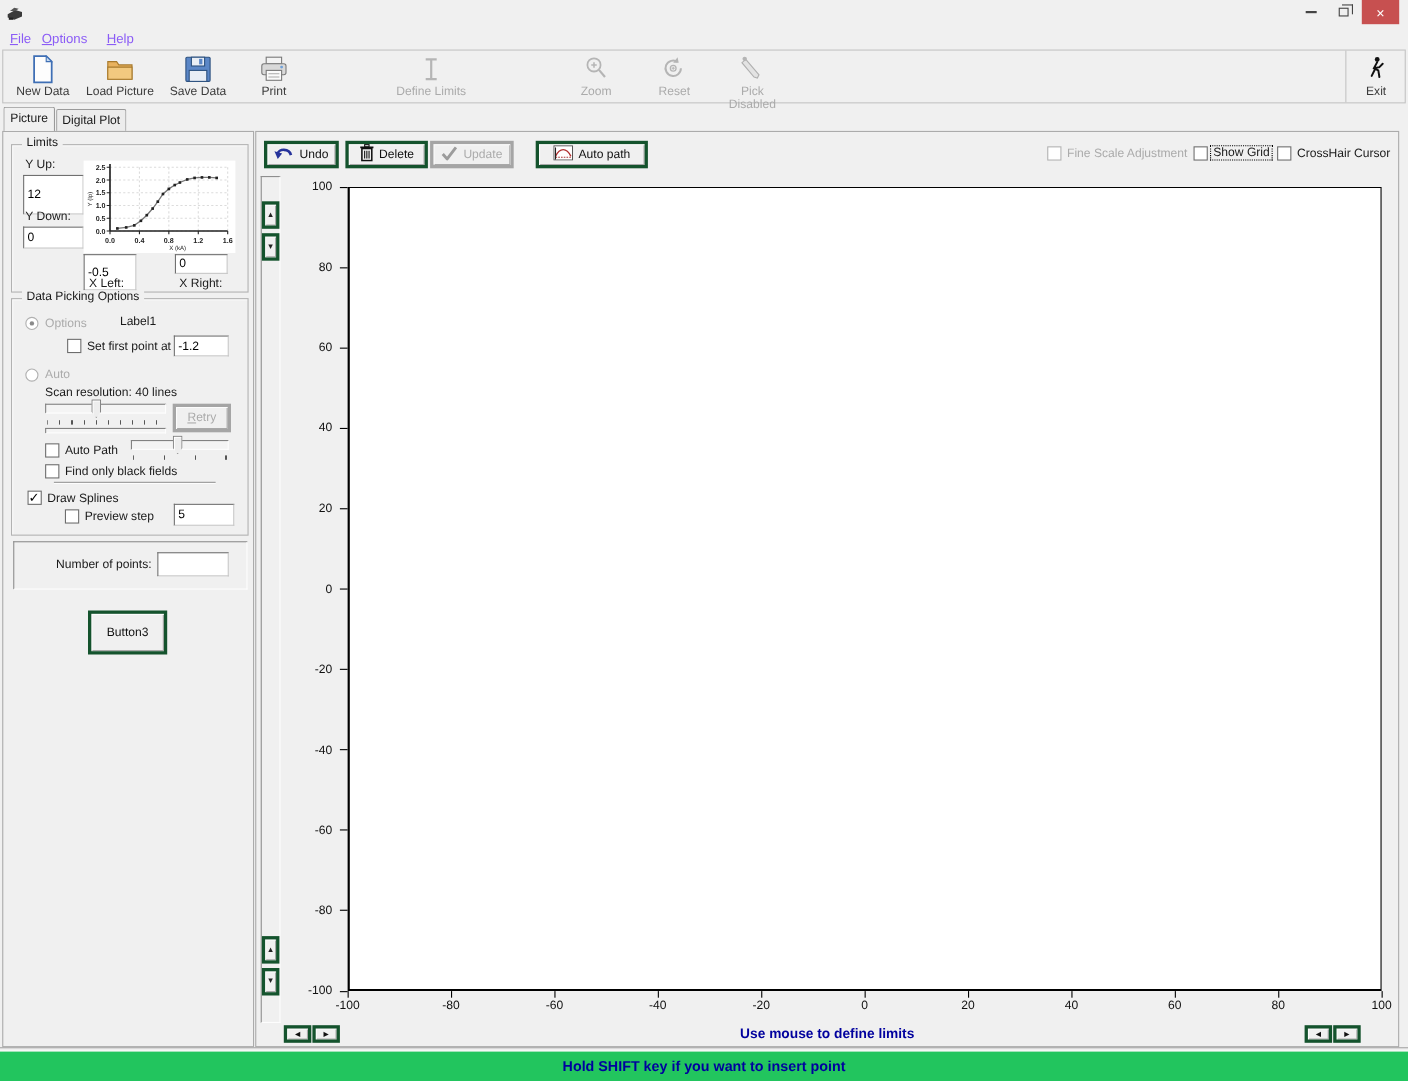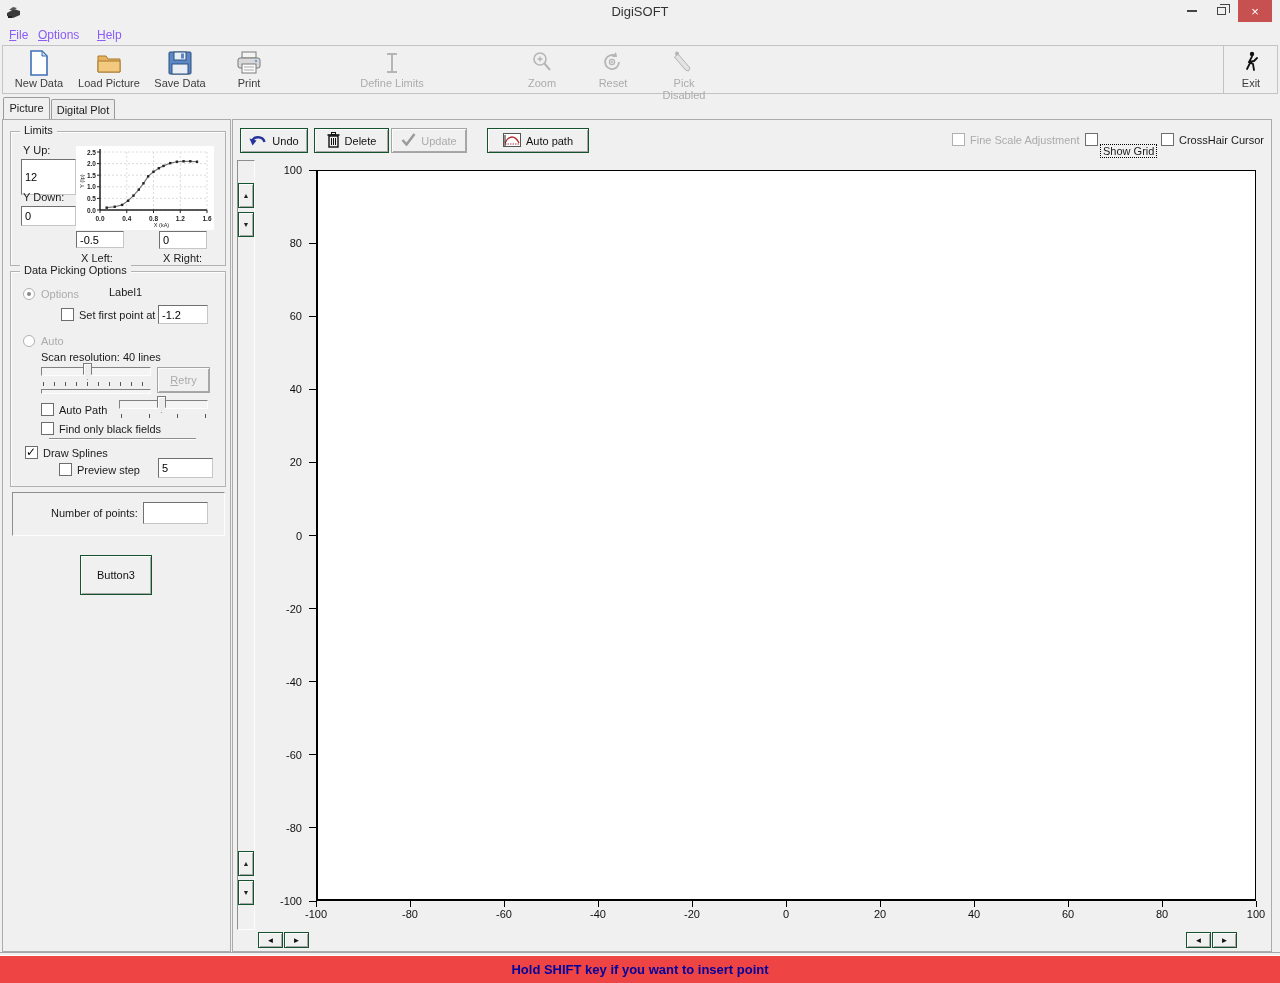--- a/index.html
+++ b/index.html
@@ -36,21 +36,21 @@
 
   
   .left-panel { left:2px; top:119px; width:229px; height:833px; background:#f0f0f0; border:1px solid #ababab; }
   .plot-panel { left:232px; top:119px; width:1040px; height:833px; background:#f0f0f0; border:1px solid #ababab; }
 
   .groupbox { position:absolute; border:1px solid #b2b2b2; box-shadow:1px 1px 0 #fdfdfd inset; }
   .gb-caption { position:absolute; top:-8px; left:9px; background:#f0f0f0; padding:0 4px; }
 
   .input { position:absolute; background:#fff; border:1px solid; border-color:#707070 #c6c6c6 #c6c6c6 #707070; font:11px "Liberation Sans",sans-serif; padding:1px 3px; color:#000; }
 
-  .btn3d { position:absolute; background:#f0f0f0; border:1px solid #14532d; box-shadow:inset 1px 1px 0 #fcfcfc, inset -1px -1px 0 #a8a8a8; display:flex; align-items:center; justify-content:center; gap:5px; font:11px "Liberation Sans",sans-serif; color:#111; cursor:default; }
+  .btn3d { position:absolute; background:#f0f0f0; border:3px solid #14532d; box-shadow:inset 1px 1px 0 #fcfcfc, inset -1px -1px 0 #a8a8a8; display:flex; align-items:center; justify-content:center; gap:5px; font:11px "Liberation Sans",sans-serif; color:#111; cursor:default; }
   .btn3d.disabled { color:#ababab; border-color:#a5a5a5; }
 
   .checkbox { position:absolute; width:13px; height:13px; background:#fff; border:1px solid #6d6d6d; }
   .checkbox.disabled { border-color:#b0b0b0; }
   .checkbox.on:after { content:"✓"; position:absolute; left:0px; top:-2px; font-size:12px; font-weight:bold; color:#000; }
   .radio { position:absolute; width:12px; height:12px; border-radius:50%; background:#fff; border:1px solid #6d6d6d; }
   .radio.disabled { border-color:#b0b0b0; }
   .radio.on:after { content:""; position:absolute; left:3px; top:3px; width:4px; height:4px; border-radius:50%; background:#8a8a8a; }
   .lbl { position:absolute; white-space:nowrap; }
   .lbl.disabled { color:#ababab; }
@@ -71,37 +71,36 @@
   .ytick-label { position:absolute; right:14px; transform:translateY(-50%); font-size:11px; color:#111; }
   .ytick-mark { position:absolute; right:0; width:7px; height:1px; background:#000; }
   .x-axis { position:absolute; left:0; right:0; top:100%; height:24px; }
   .xtick-label { position:absolute; top:7px; transform:translateX(-50%); font-size:11px; color:#111; }
   .xtick-mark { position:absolute; top:0; width:1px; height:6px; background:#000; }
 
   .scrollrow-btn { width:25px; height:16px; font-size:8px; }
   .blue-hint { position:absolute; font-size:12.5px; font-weight:bold; color:#00009e; white-space:nowrap; }
 
   .divider { left:0; top:952px; width:1280px; height:4px; border-top:1px solid #a6a6a6; border-bottom:1px solid #fdfdfd; position:absolute; }
-  .statusbar { left:0; top:956px; width:1280px; height:27px; background:#ef4444; }
+  .statusbar { left:0; top:956px; width:1280px; height:27px; background:#22c55e; }
   .status-text { left:0; right:0; top:6px; text-align:center; font-size:13px; font-weight:bold; color:#00009e; }
 
-  .focus-rect { border:1px dotted #000; padding:0 2px;margin-top:12px; }
+  .focus-rect { border:1px dotted #000; padding:0 2px; }
 </style>
 </head>
 <body>
 
 <div class="abs titlebar">
   <span class="abs" style="left:5px;top:3px;">
     <svg width="18" height="18" viewBox="0 0 18 18">
         <path d="M2 10 L9 6 L15 8 L15 12 L8 15 L2 13 Z" fill="#3a3a3a"></path>
         <path d="M4 7 L8 4 L12 5 L9 7 Z" fill="#555"></path>
         <rect x="3" y="13" width="4" height="2" fill="#222"></rect>
       </svg>
   </span>
-  <div class="abs title-text">DigiSOFT</div>
   <div class="abs winbtn" style="left:1178px;width:28px;">
       <span class="minbar"></span>
     </div>
   <div class="abs winbtn" style="left:1206px;width:30px;">
       <span class="restore-sq"></span>
     </div>
   <div class="abs winbtn closebtn" style="left:1238px;width:34px;">
       <span>×</span>
     </div>
 </div>
@@ -249,21 +248,21 @@
       <rect x="81.64999999999999" y="21.040000000000003" width="2.4" height="2.4" fill="#222"></rect>
       <rect x="86.33124999999998" y="18.720000000000002" width="2.4" height="2.4" fill="#222"></rect>
       <rect x="93.01875" y="15.935999999999996" width="2.4" height="2.4" fill="#222"></rect>
       <rect x="99.70624999999998" y="14.543999999999993" width="2.4" height="2.4" fill="#222"></rect>
       <rect x="106.39375" y="14.079999999999995" width="2.4" height="2.4" fill="#222"></rect>
       <rect x="113.08125" y="14.079999999999995" width="2.4" height="2.4" fill="#222"></rect>
       <rect x="119.76874999999998" y="14.543999999999993" width="2.4" height="2.4" fill="#222"></rect>
       <text x="85.5" y="81" font-size="5.5" fill="#222" text-anchor="middle">X (kA)</text>
       <text transform="rotate(-90)" x="-35" y="8" font-size="5.5" fill="#222" text-anchor="middle">Y (Ip)</text>
     </svg>
-  <input class="input" style="left: 65px; top: 99px; width: 48px; height: 17px;" value="-0.5">
+  <input class="input" style="left: 65px; top: 99px; width: 48px; height: 33px;" value="-0.5">
   <span class="lbl" style="left:70px;top:120px;">X Left:</span>
   <input class="input" style="left: 148px; top: 99px; width: 48px; height: 18px;" value="0">
   <span class="lbl" style="left:152px;top:120px;">X Right:</span>
 </div>
 
 <div class="groupbox" style="left:10px;top:271px;width:216px;height:216px;padding-left:44px;">
   <span class="gb-caption">Data Picking Options</span>
 
   <span class="radio disabled on" style="left:12px;top:16px;"></span>
   <span class="lbl disabled" style="left:30px;top:16px;">Options</span>
@@ -410,20 +409,21 @@
       <div class="xtick-label" style="left: 90%;">80</div>
       <div class="xtick-mark" style="left: calc(90% - 0.5px);"></div>
       <div class="xtick-label" style="left: 100%;">100</div>
       <div class="xtick-mark" style="left: calc(100% - 0.5px);"></div>
     </div>
 </div>
 
 <div class="abs" style="left:236px;top:930px;width:1032px;height:20px;">
   <div class="btn3d scrollrow-btn" style="left:22px;top:2px;">◄</div>
   <div class="btn3d scrollrow-btn" style="left:48px;top:2px;">►</div>
+  <div class="blue-hint" style="left:0;right:0;top:3px;text-align:center;">Use mouse to define limits</div>
   <div class="btn3d scrollrow-btn" style="left:950px;top:2px;">◄</div>
   <div class="btn3d scrollrow-btn" style="left:976px;top:2px;">►</div>
 </div>
 
 <div class="divider"></div>
 
 <div class="abs statusbar">
   <div class="abs status-text">Hold SHIFT key if you want to insert point</div>
 </div>
 

